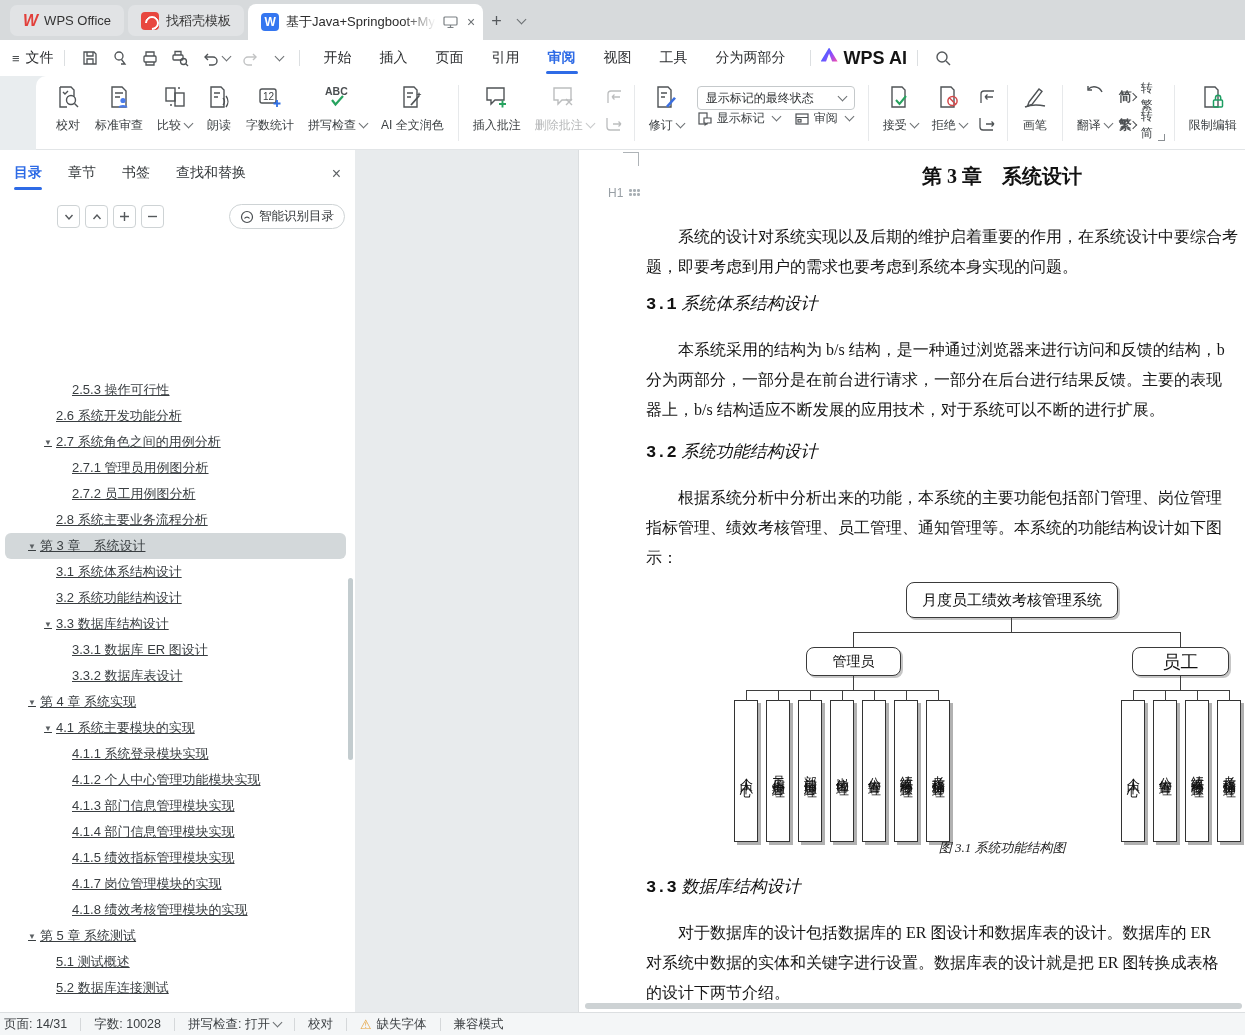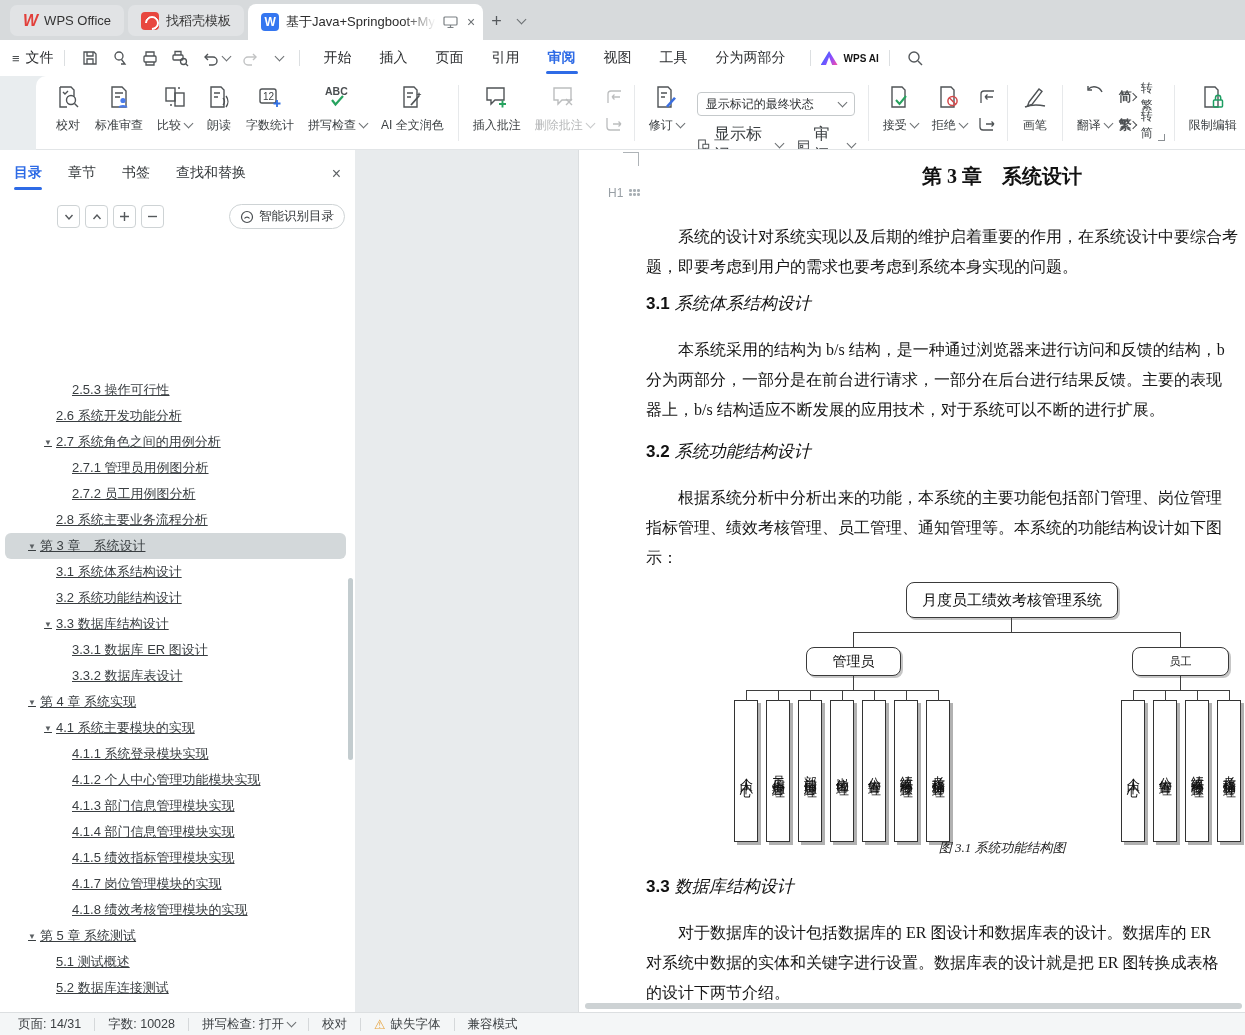--- a/index.html
+++ b/index.html
@@ -29,37 +29,37 @@
              display:flex; align-items:center; font-size:14px; }
   .mdiv { width:1px; height:16px; background:#dcdfe1; margin:0 10px; flex:none;}
   .qbtn { padding:0 6px; display:flex; align-items:center; height:26px;}
   .qbtn.dis { opacity:.35; }
   #filebtn { display:flex; align-items:center; gap:6px; margin-left:12px; color:#2c2e30;}
   .hamb { font-size:13px; color:#4c5052;}
   .mtab { padding:0 14px; height:32px; display:flex; align-items:center; color:#2c2e30; position:relative; flex:none;}
   .mtab.act { color:#2e6be6; font-weight:bold;}
   .mtab.act::after { content:''; position:absolute; left:12px; right:12px; bottom:0px; height:3px;
                      border-radius:2px; background:#2e6be6;}
-  #wpsai { display:flex; align-items:center; gap:6px; color:#141414; font-weight:600; font-size:10px;}
+  #wpsai { display:flex; align-items:flex-start; gap:6px; color:#141414; font-weight:600; font-size:18px;}
   .ailogo { width:17px; height:14px; background:linear-gradient(120deg,#2b6cff 10%,#8a4dff 55%,#ff4da0 100%);
             clip-path:polygon(50% 0,100% 100%,68% 100%,50% 42%,32% 100%,0 100%);}
   
   #ribbon { position:absolute; top:76px; left:36px; right:0; height:74px; background:#fff;
             border-radius:10px 0 0 0; border-bottom:1px solid #e2e5e7; display:flex;
             align-items:flex-start; padding:7px 0 0 12px; overflow:hidden; }
   .rbtn { display:flex; flex-direction:column; align-items:center; padding:1px 7px; flex:none;}
   .ric { height:30px; display:flex; }
   .rlbl { font-size:12px; color:#3c4043; margin-top:3px; display:flex; align-items:center; white-space:nowrap;}
   .dis { opacity:.38; }
   .vdiv { width:1px; height:56px; background:#e7e9eb; margin:2px 7px 0; flex:none;}
   .navcol { display:flex; flex-direction:column; gap:9px; margin:5px 4px 0; }
-  .revcol { display:flex; flex-direction:column; gap:8px; margin:9px 6px 0;}
+  .revcol { display:flex; flex-direction:column; margin:3px 6px 0;}
   .combo { width:158px; height:24px; border:1px solid #c5c9cb; border-radius:4px; font-size:12px;
            color:#2f3234; padding:0 8px; display:flex; align-items:center; justify-content:space-between;}
-  .srow { display:flex; gap:14px; align-items:center; font-size:16px; color:#3c4043;}
+  .srow { display:flex; gap:14px; align-items:center; font-size:12px; color:#3c4043;}
   .sbtn { display:flex; align-items:center; gap:4px;}
   .convcol { display:flex; flex-direction:column; gap:4px; margin-top:2px; position:relative; padding-right:14px;}
   .cnrow { display:flex; align-items:center; gap:5px; font-size:12px; color:#3c4043; height:24px;}
   .cnic { font-size:13px; color:#4c4f52; font-weight:bold; display:flex; align-items:center;}
   .arr-r { width:6px; height:6px; border-top:1.2px solid #4c4f52; border-right:1.2px solid #4c4f52;
            transform:rotate(45deg); display:inline-block; margin-left:-2px;}
   .corner { position:absolute; right:2px; bottom:-4px; width:7px; height:7px;
             border-right:1.3px solid #8a8f93; border-bottom:1.3px solid #8a8f93;}
   
   #sidebar { position:absolute; top:150px; left:0; width:355px; bottom:23px; background:#ffffff; overflow:hidden;}
@@ -85,21 +85,21 @@
   #docarea { position:absolute; top:150px; left:355px; right:0; bottom:23px; background:#e8ebed; overflow:hidden;}
   #page { position:absolute; left:223px; top:0; width:870px; height:100%; background:#fff; border-left:1px solid #dbdee0;}
   #cornermark { position:absolute; left:44px; top:2px; width:16px; height:14px;
                 border-top:1px solid #aeb3b7; border-right:1px solid #aeb3b7;}
   #hmark { position:absolute; left:29px; top:36px; color:#989fa5; font-size:12px; display:flex; align-items:center; gap:6px;}
   .dots { display:grid; grid-template-columns:repeat(3,4px); grid-template-rows:repeat(2,4px);}
   .dots i { width:2.5px; height:2.5px; border-radius:50%; background:#a9b0b5;}
   .h1 { position:absolute; left:0; width:846px; top:13px; text-align:center; font-weight:bold;
         font-size:20px; color:#111; font-family:"Liberation Serif","DejaVu Serif",serif;}
   .h2 { position:absolute; left:67px; font-size:17px; color:#111; white-space:nowrap;}
-  .h2 .hnum { font-weight:bold; font-family:Liberation Sans, sans-serif;text-align:center;}
+  .h2 .hnum { font-weight:bold; font-family:Liberation Mono, monospace;text-align:center;}
   .h2 .htxt { font-style:italic; font-family:"Liberation Serif","DejaVu Serif",serif; margin-left:5px;}
   .para { position:absolute; left:67px; right:-210px; font-size:16px; line-height:30px; color:#161616;
           font-family:"Liberation Serif","DejaVu Serif",serif; white-space:nowrap;}
   .para .dline:first-child { text-indent:32px; }
   .cap { position:absolute; left:0; width:846px; top:689px; text-align:center; font-style:italic;
          font-size:13px; color:#222; font-family:"Liberation Serif","DejaVu Serif",serif;}
   
   #dg { position:absolute; left:0; top:430px; width:846px; height:268px; font-family:"Liberation Serif","DejaVu Serif",serif;}
   .ln { position:absolute; background:#3f3f3f; }
   .nbox { position:absolute; background:#fff; border:1.5px solid #3a3a3a; border-radius:8px;
@@ -108,21 +108,21 @@
   .leafrow { position:absolute; display:flex; gap:8px; }
   .leaf { width:24px; height:142px; border:1px solid #333; background:#fff; color:#111; font-size:13px;
           writing-mode:vertical-rl; text-orientation:upright; letter-spacing:2px;
           display:flex; align-items:center; justify-content:center; position:relative;
           box-shadow:3px 3px 0 #b1b1b1;}
   .leaf::before { content:''; position:absolute; top:-10px; left:11px; width:1px; height:10px; background:#3f3f3f;}
   #hscroll { position:absolute; left:230px; right:3px; bottom:3px; height:6px; border-radius:3px; background:#cdd2d4;}
   
   #statusbar { position:absolute; left:0; right:0; bottom:0; height:23px; background:#f4f6f7;
                border-top:1px solid #dcdfe1; display:flex; align-items:center; font-size:12.5px; color:#3b3f42;
-               padding-left:18px;}
+               padding-left:4px;}
   .sdiv { width:1px; height:13px; background:#d5d8da; margin:0 13px;}
   .warn { color:#e6a23c; font-size:13px; margin-right:5px;}
 </style>
 </head>
 <body>
 
 <div id="tabbar">
   <div class="wtab">
     <span class="applogo">W</span>
     <span>WPS Office</span>
@@ -662,21 +662,21 @@
         <div class="dline">示：</div>
       </div>
 
     <div id="dg">
       <div class="nbox" style="left:327px;top:2px;width:212px;height:36px;font-size:15px">月度员工绩效考核管理系统</div>
       <div class="ln" style="left:432px;top:38px;width:1px;height:14px"></div>
       <div class="ln" style="left:274px;top:52px;width:328px;height:1px"></div>
       <div class="ln" style="left:274px;top:52px;width:1px;height:15px"></div>
       <div class="ln" style="left:601px;top:52px;width:1px;height:15px"></div>
       <div class="nbox" style="left:227px;top:67px;width:95px;height:29px;font-size:14px">管理员</div>
-      <div class="nbox" style="left:553px;top:67px;width:97px;height:29px;font-size:11px">员工</div>
+      <div class="nbox" style="left:553px;top:67px;width:97px;height:29px;font-size:18px">员工</div>
       <div class="ln" style="left:274px;top:96px;width:1px;height:14px"></div>
       <div class="ln" style="left:601px;top:96px;width:1px;height:14px"></div>
       <div class="ln" style="left:167px;top:110px;width:193px;height:1px"></div>
       <div class="ln" style="left:554px;top:110px;width:97px;height:1px"></div>
       <div class="leafrow" style="left:155px;top:120px">
           <div class="leaf">个人中心</div>
           <div class="leaf">员工信息管理</div>
           <div class="leaf">部门信息管理</div>
           <div class="leaf">岗位管理</div>
           <div class="leaf">公告管理</div>

